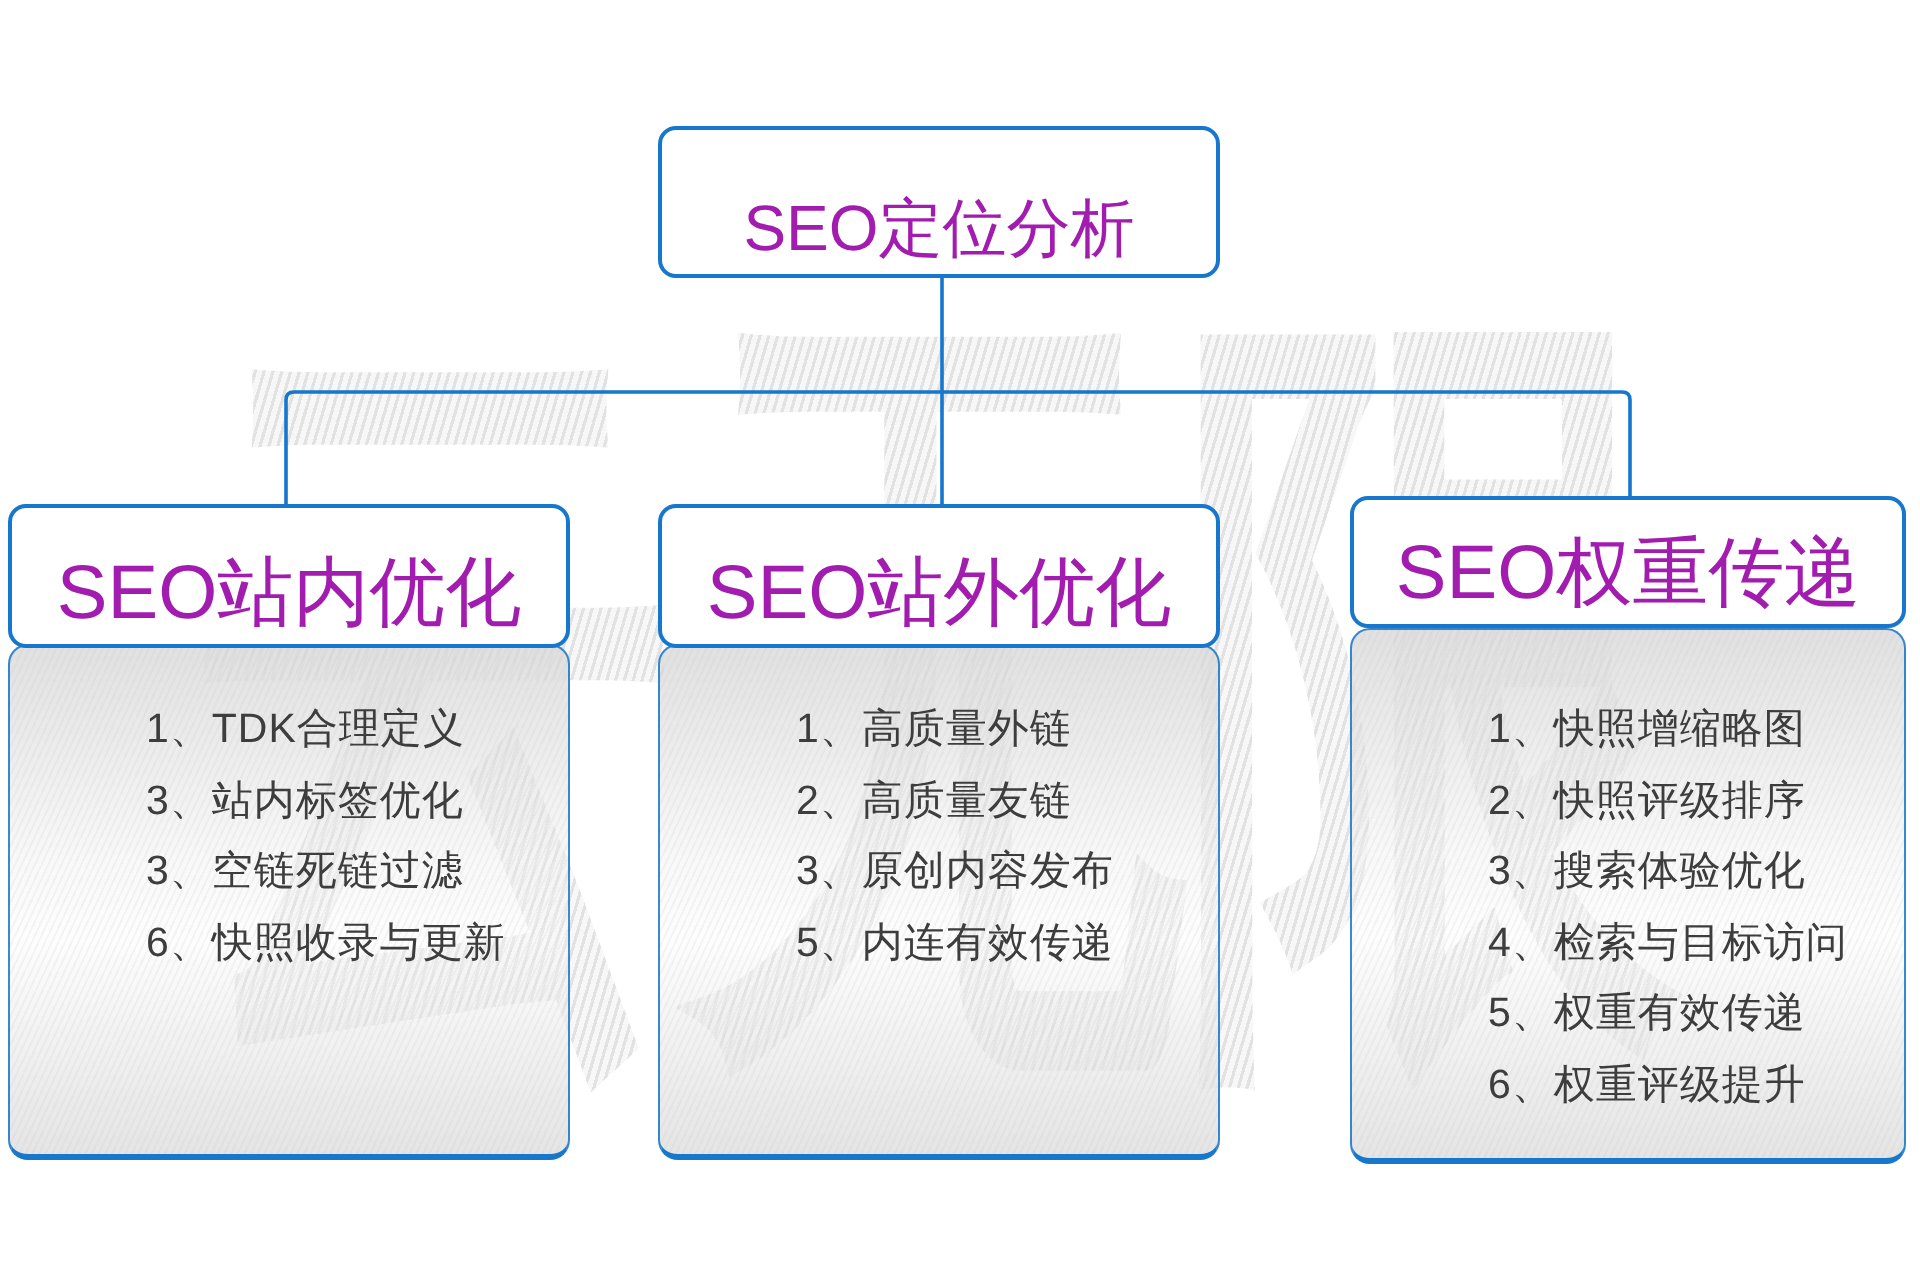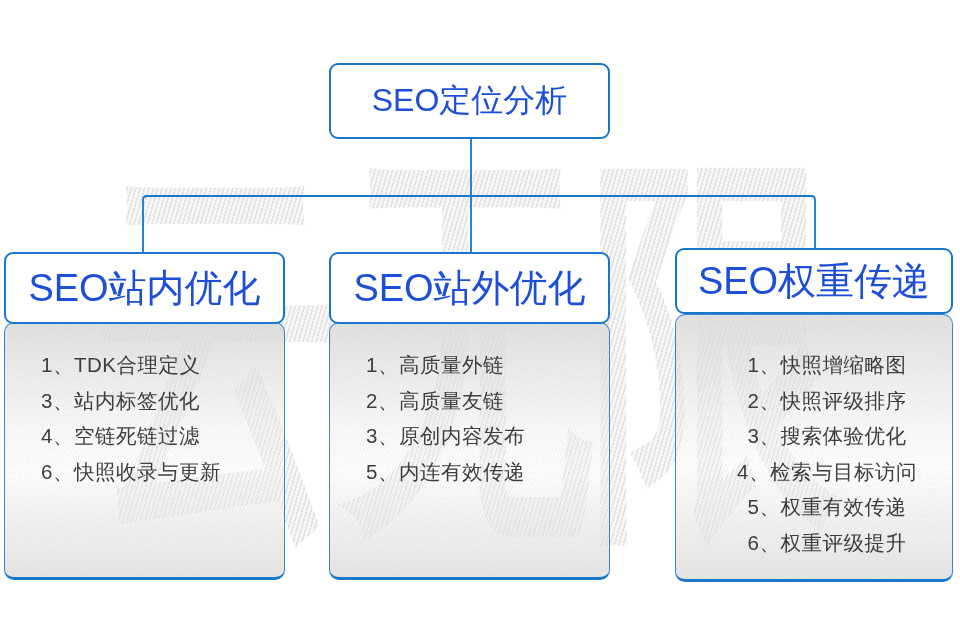--- a/index.html
+++ b/index.html
@@ -23,47 +23,48 @@
   @supports not ((-webkit-background-clip:text) or (background-clip:text)){
     .watermark{color:#ececec;background:none;}
   }
 
   
   .connector{position:absolute;left:0;top:0;z-index:1;pointer-events:none;}
   .connector path{stroke:#1677cc;stroke-width:1.8;fill:none;}
 
   
   .node-box{
-    position:absolute;display:flex;align-items:center;justify-content:center;
+    position:absolute;display:flex;align-items:flex-end;justify-content:center;
     background:#ffffff;border:2px solid #1677cc;border-radius:9px;
-    color:#1d4ed8;z-index:3;box-sizing:border-box;
+    color:#a21caf;z-index:3;box-sizing:border-box;
   }
   .root-box{left:329px;top:63px;width:281px;height:76px;font-size:32px;}
   .hdr{font-size:38px;}
   .hdr1{left:4px;top:252px;width:281px;height:72px;}
   .hdr2{left:329px;top:252px;width:281px;height:72px;}
   .hdr3{left:675px;top:248px;width:278px;height:66px;}
 
   
   .panel{
     position:absolute;z-index:2;box-sizing:border-box;
     border:1.5px solid rgba(22,119,204,0.85);
     border-bottom:3px solid #1677cc;
     border-radius:10px;
     background:
       repeating-linear-gradient(115deg, rgba(190,190,190,0.14) 0 1px, rgba(255,255,255,0) 1px 3px),
       linear-gradient(180deg, rgba(219,219,219,0.85) 0%, rgba(240,240,240,0.45) 42%,
                               rgba(250,250,250,0.35) 58%, rgba(224,224,224,0.85) 100%);
+    padding-left: 32px;
   }
   .panel1{left:4px;top:322px;width:281px;height:258px;}
   .panel2{left:329px;top:322px;width:281px;height:258px;}
   .panel3{left:675px;top:314px;width:278px;height:268px;}
 
   .item-list{padding:24px 10px 0 36px;}
-  .panel3 .item-list{padding-top:32px;text-align:center;}
+  .panel3 .item-list{padding-top:32px;}
   .list-item{
     font-size:20.5px;line-height:35.5px;color:#3d3d3d;
     white-space:nowrap;letter-spacing:0.5px;
   }
 </style>
 </head>
 <body>
 
 <div id="canvas">
 
@@ -84,21 +85,21 @@
     <span>SEO站外优化</span>
   </div>
   <div class="node-box hdr hdr3">
     <span>SEO权重传递</span>
   </div>
 
   <div class="panel panel1">
     <div class="item-list">
         <div class="list-item">1、TDK合理定义</div>
         <div class="list-item">3、站内标签优化</div>
-        <div class="list-item">4、空链死链过滤</div>
+        <div class="list-item">3、空链死链过滤</div>
         <div class="list-item">6、快照收录与更新</div>
       </div>
   </div>
   <div class="panel panel2">
     <div class="item-list">
         <div class="list-item">1、高质量外链</div>
         <div class="list-item">2、高质量友链</div>
         <div class="list-item">3、原创内容发布</div>
         <div class="list-item">5、内连有效传递</div>
       </div>

